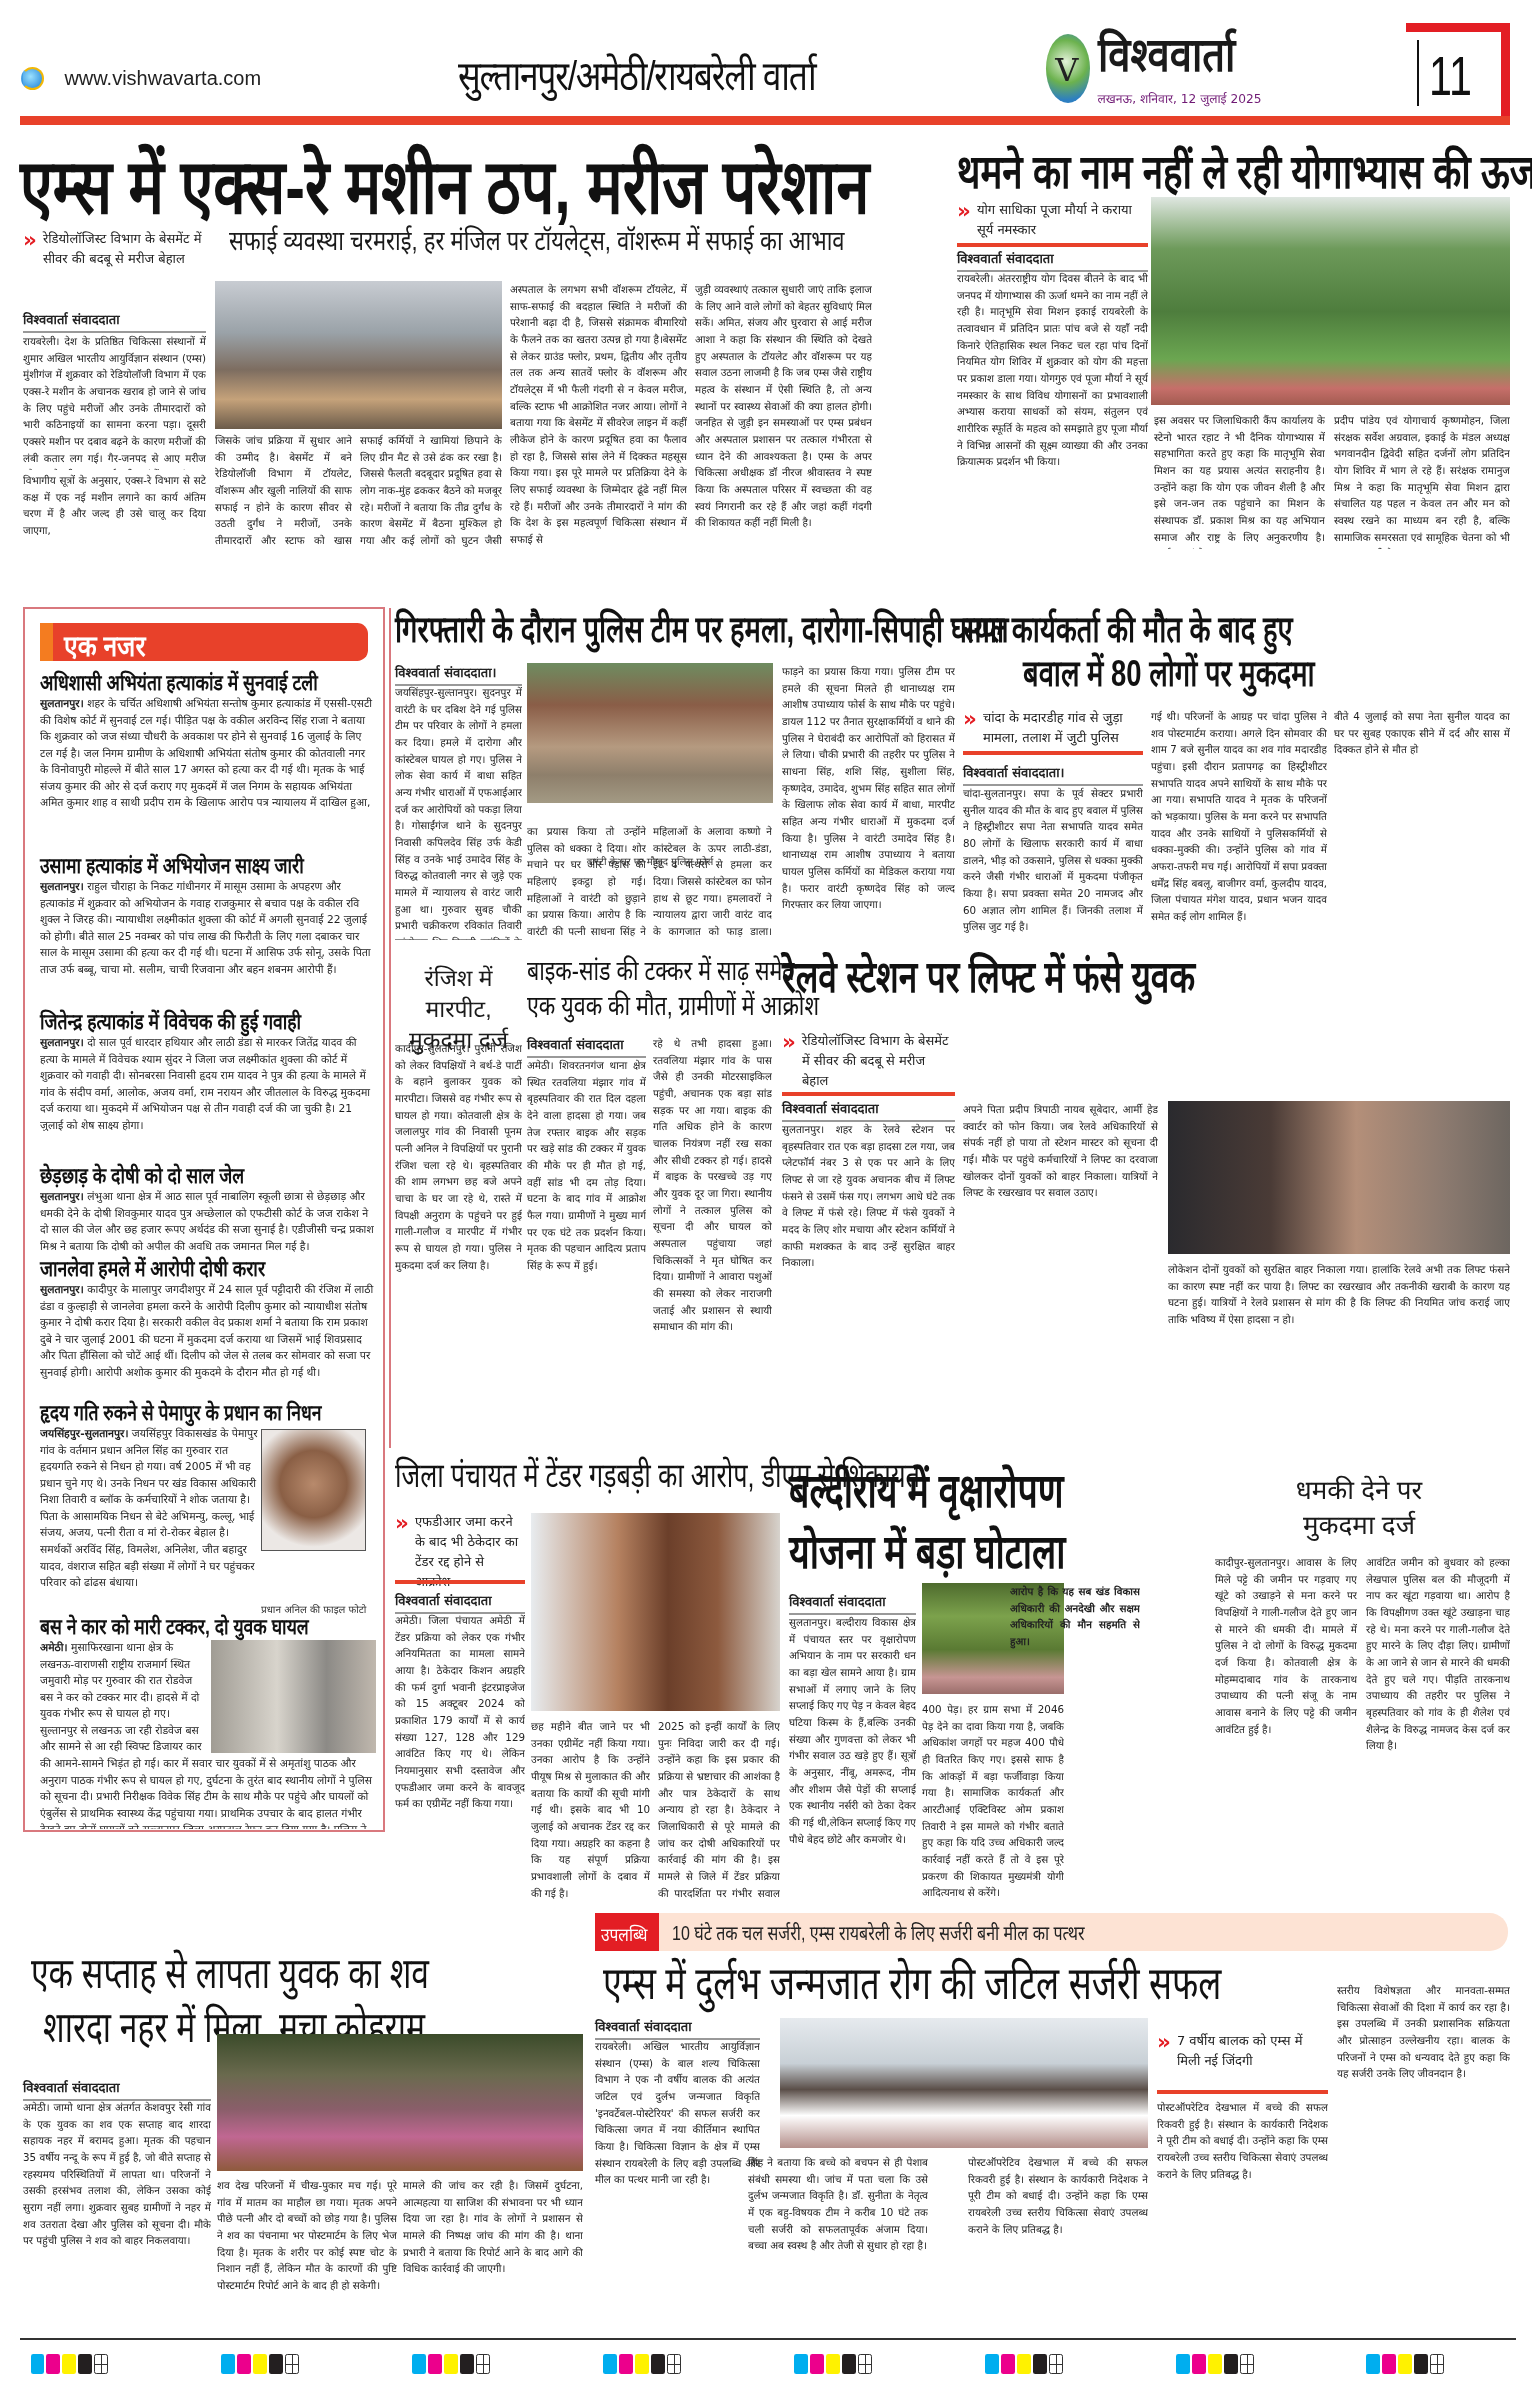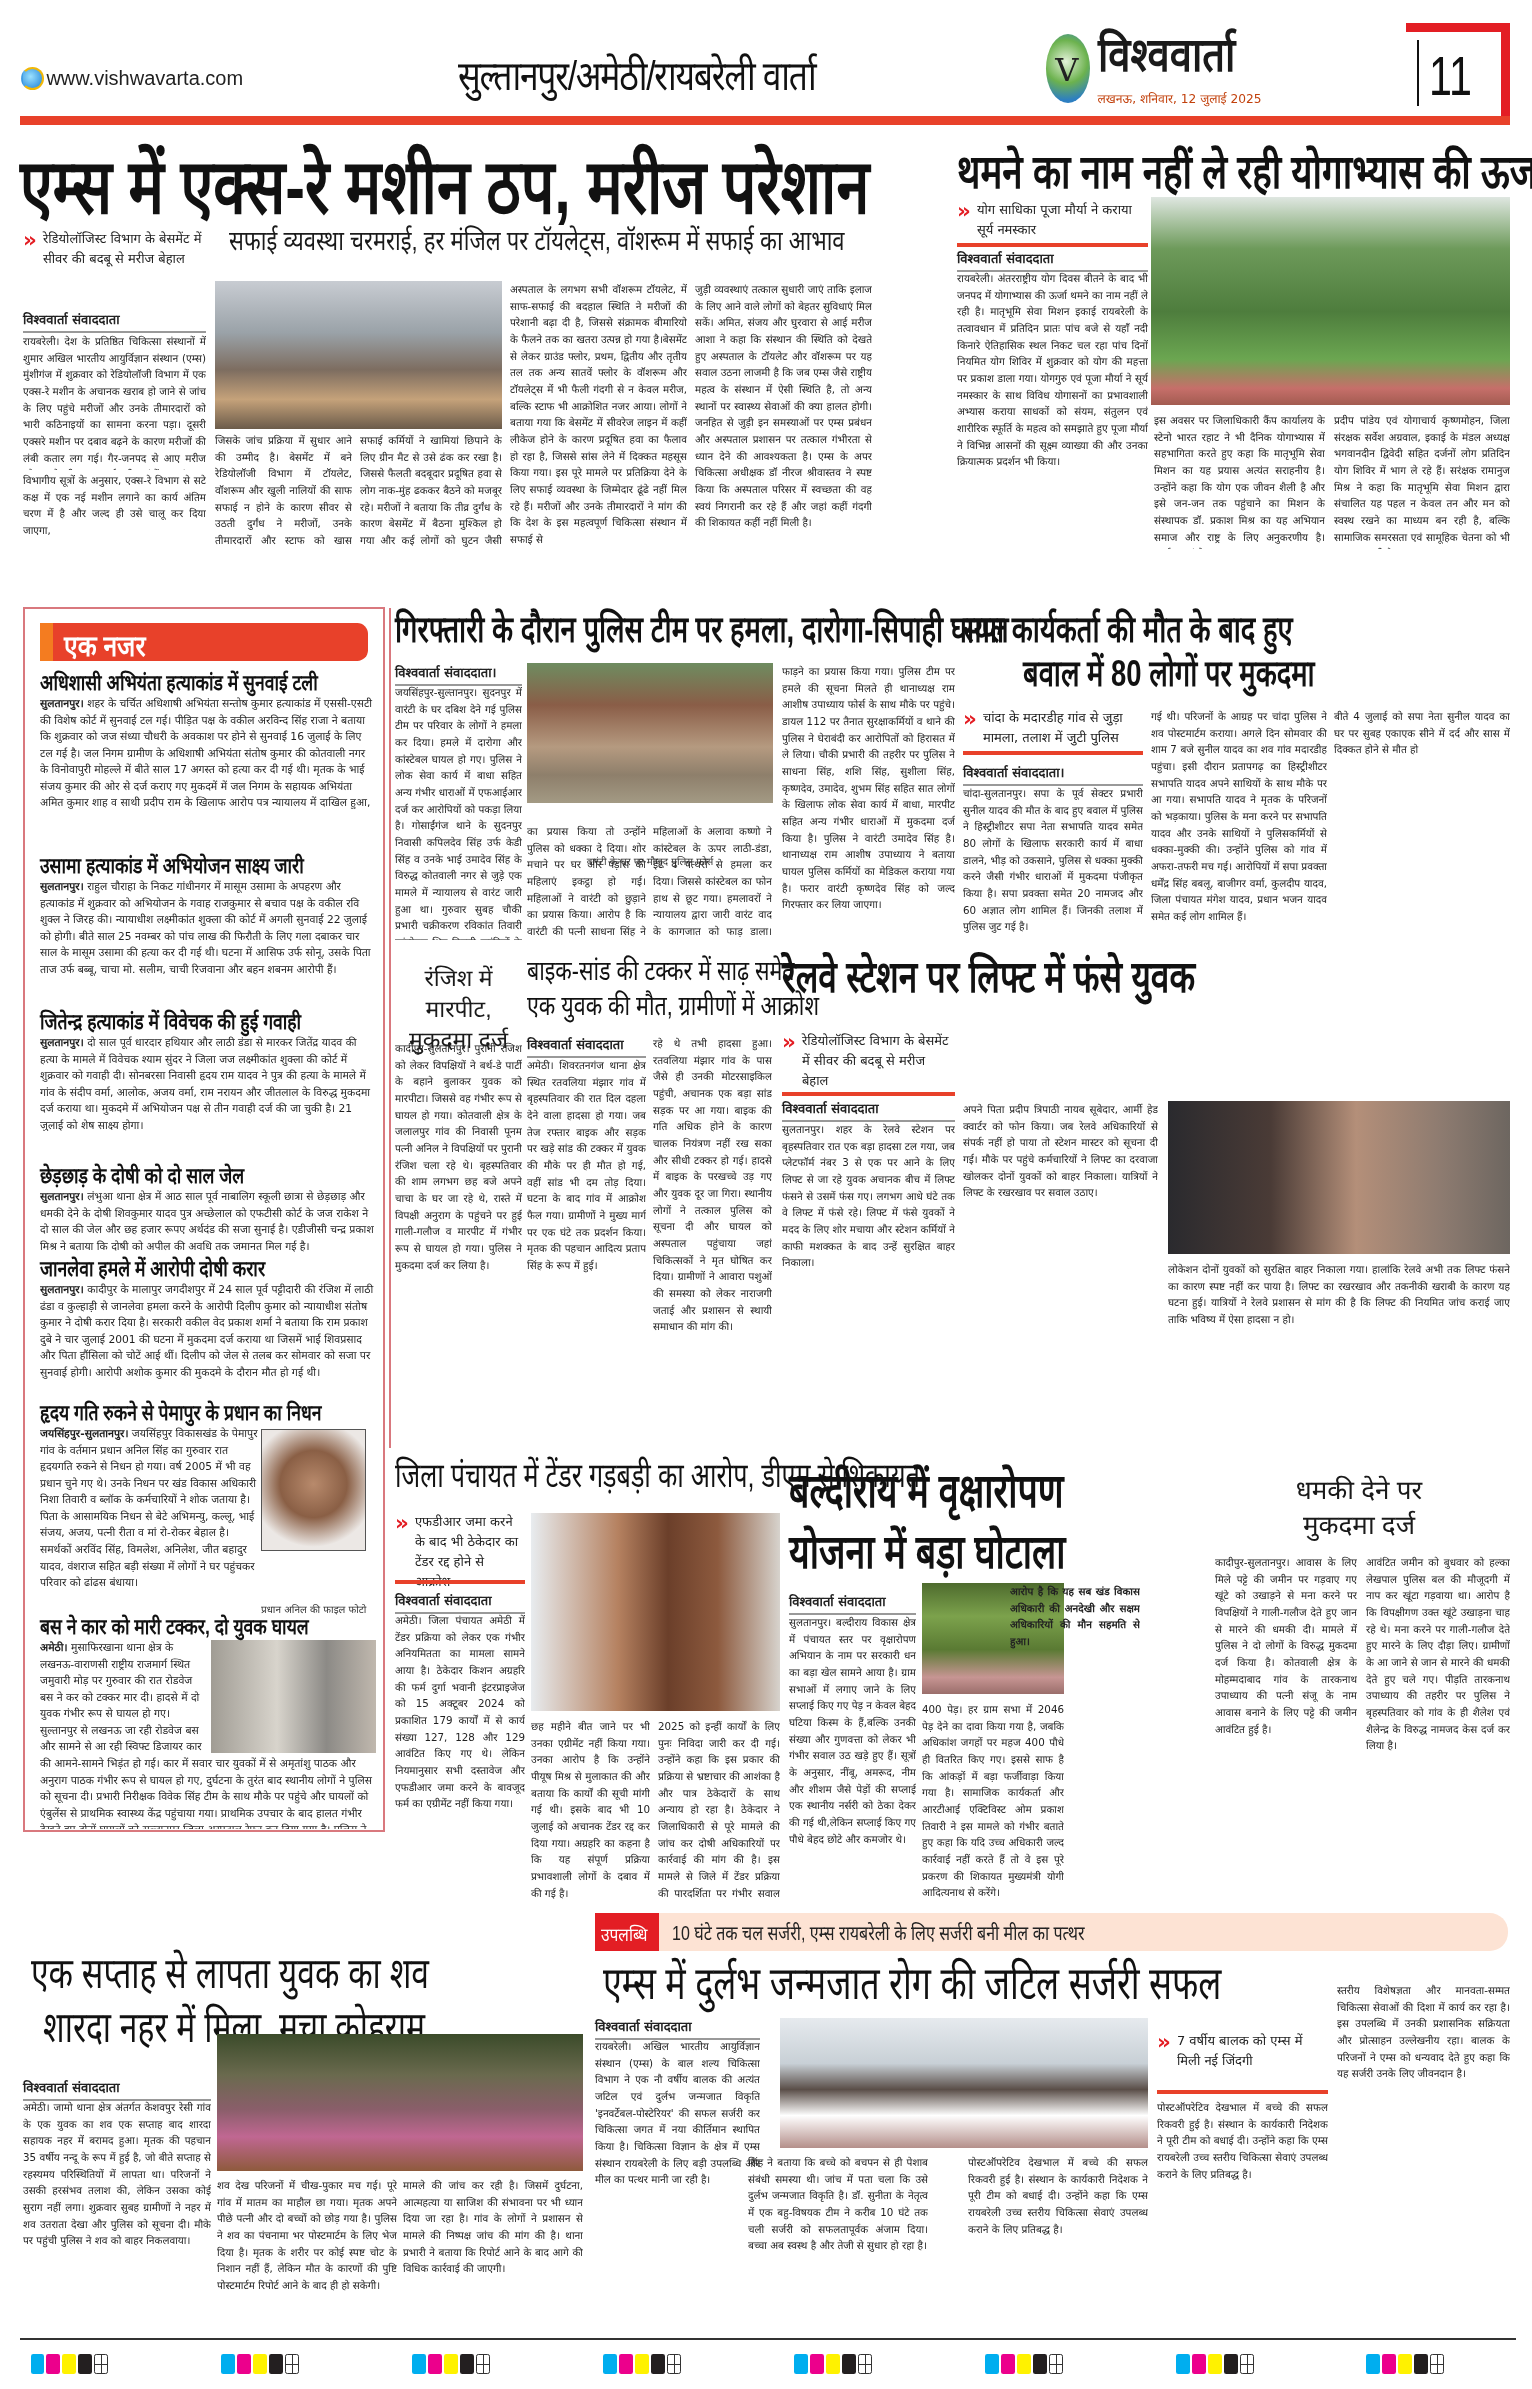--- a/index.html
+++ b/index.html
@@ -1,29 +1,29 @@
 <!DOCTYPE html>
 <html style="font-size:12.2px"><head>
 <meta charset="utf-8">
 <style>
   * { box-sizing: border-box; margin: 0; padding: 0; }
   html, body { width: 1533px; height: 2389px; background: #ffffff; overflow: hidden; }
   body { position: relative; font-family: "DejaVu Sans", sans-serif; color: #1a1a1a; }
   .abs { position: absolute; }
 
   
-  .site-url { left: 21.4px; top: 67px; font-family: "Liberation Sans", sans-serif; font-size: 20px; color: #222; display: flex; align-items: center; gap: 2px; }
+  .site-url { left: 21.4px; top: 67px; font-family: "Liberation Sans", sans-serif; font-size: 20px; color: #222; display: flex; align-items: center; gap: 20px; }
   .ie-icon { width: 23px; height: 23px; border-radius: 50%; background: radial-gradient(circle at 40% 40%, #9be1ff, #1b7fd6); border: 2.3px solid #f2b705; border-left-color: transparent; display: inline-block; }
   .section-title { left: 458px; top: 46px; font-family: "Liberation Sans", sans-serif; font-size: 41px; letter-spacing: -1.5px; color: #111; white-space: nowrap; transform: scaleX(0.82); transform-origin: left; }
   .logo-wrap { left: 1046px; top: 30.5px; display: flex; align-items: center; gap: 7.6px; }
   .logo-globe { width: 44px; height: 69px; border-radius: 50%; background: radial-gradient(circle at 45% 40%, #e3f2d9 0, #6cb24e 45%, #2d7fc1 80%); position: relative; }
   .logo-globe span { position: absolute; left: 9.2px; top: 17px; font-family: "DejaVu Serif", serif; font-size: 32px; color: #222; }
   .logo-text { display: flex; flex-direction: column; }
   .logo-name { font-family: "Liberation Sans", sans-serif; font-size: 47px; font-weight: 700; color: #1a1a1a; line-height: 1; transform: scaleX(0.85); transform-origin: left; }
-  .logo-date { font-size: 12.2px; color: #c2410c; margin-top: 12px; white-space: nowrap; }
+  .logo-date { font-size: 12.2px; color: #701a75; margin-top: 12px; white-space: nowrap; }
   .page-num-box { left: 1406px; top: 23px; width: 104px; height: 101px; border-top: 9.2px solid #e31e24; border-right: 9.2px solid #e31e24; }
   .page-num-sep { left: 1417px; top: 40px; width: 1.5px; height: 66px; background: #111; }
   .page-num { left: 1429px; top: 44px; font-family: "Liberation Sans", sans-serif; font-size: 55px; color: #111; transform: scaleX(0.75); transform-origin: left; }
   .red-rule { left: 20px; top: 116px; width: 1490px; height: 9.2px; background: #e8412a; }
 
   
   .hl { font-family: "Liberation Sans", sans-serif; font-weight: 700; color: #111; white-space: nowrap; transform-origin: left top; line-height: 1.05; }
   .hl-main { left: 20px; top: 147px; font-size: 76px; transform: scaleX(0.78); }
   .hl-yoga { left: 957px; top: 147px; font-size: 47px; transform: scaleX(0.78); }
   .subhead { left: 229px; top: 221px; font-size: 27.5px; font-family: "Liberation Sans", sans-serif; transform: scaleX(0.8); transform-origin: left; white-space: nowrap; }

